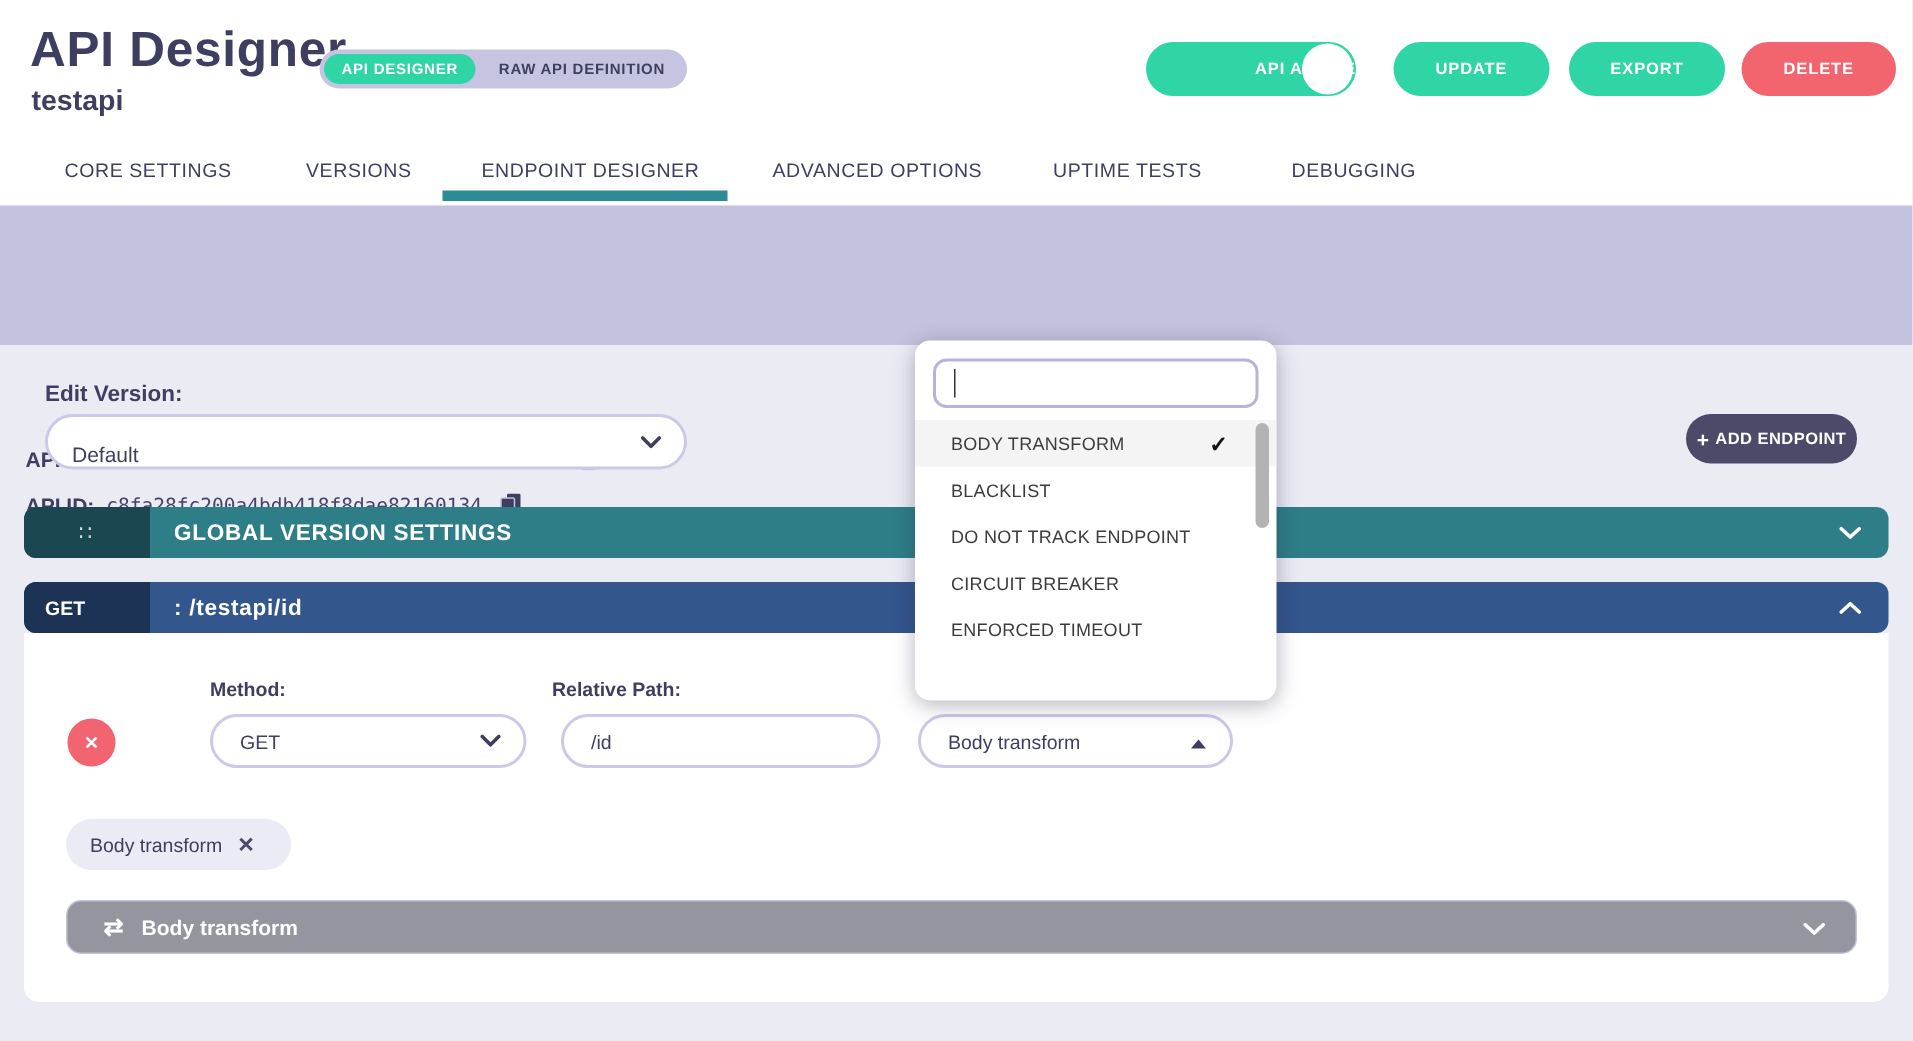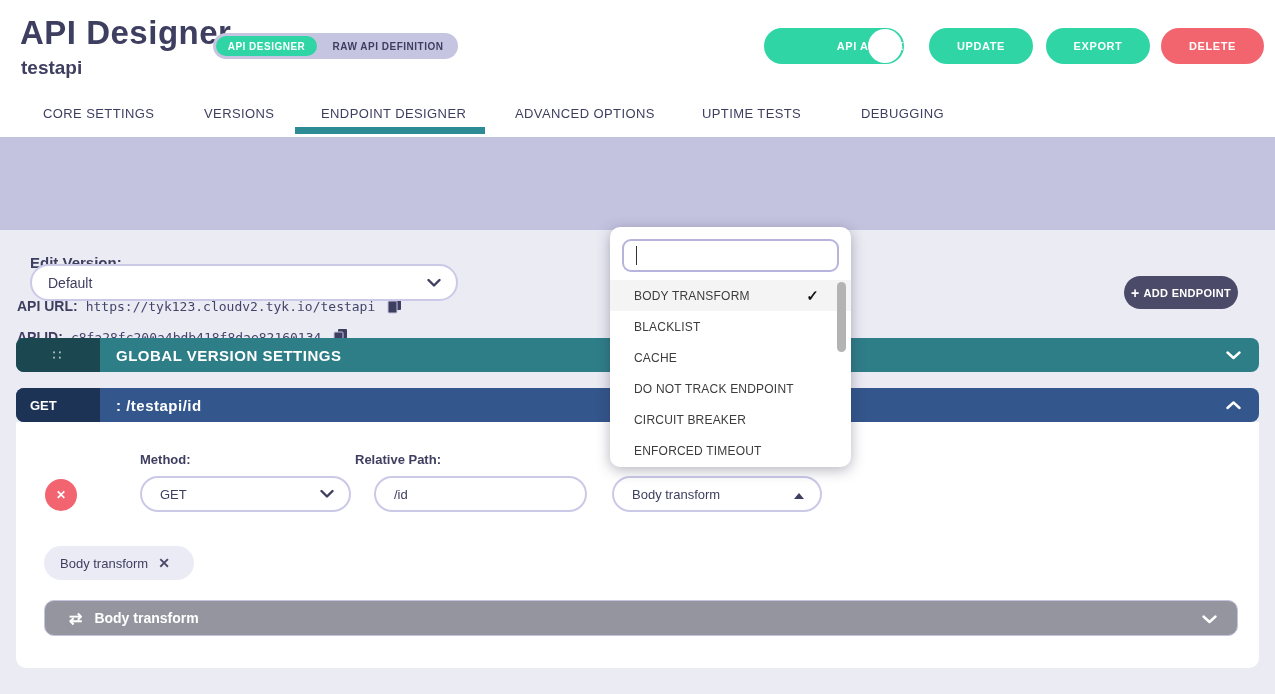--- a/index.html
+++ b/index.html
@@ -36,21 +36,21 @@
   .band-row.r1 { top:159px; }
   .band-row.r2 { top:190px; }
   .band-label { font-size:14px; font-weight:bold; color:#3e3e60; margin-right:8px; }
   .band-value { font-family:"DejaVu Sans Mono", monospace; font-size:13px; color:#44446a; margin-right:12px; }
   .copy-icon { width:15px; height:16px; cursor:pointer; }
 
   
   .ev-label { position:absolute; left:30px; top:254px; font-size:15px; font-weight:bold; color:#3e3e60; }
   .fake-select { position:absolute; background:#fff; border:2px solid #cbc9e8; border-radius:19px; display:flex;
                  align-items:center; font-size:14px; color:#3e3e60; cursor:pointer; }
-  .sel-version { left:30px; top:264px; width:428px; height:37px; padding-left:16px; }
+  .sel-version { left:30px; top:276px; width:428px; height:37px; padding-left:16px;align-items:flex-end; }
   .sel-chevron { position:absolute; right:15px; top:50%; transform:translateY(-50%); }
 
   .add-endpoint { position:absolute; left:1124px; top:276px; width:114px; height:33px; border-radius:17px; background:#4b4b69;
                   color:#fff; font-size:11px; font-weight:bold; letter-spacing:.3px; display:flex; align-items:center; justify-content:center; gap:4px; cursor:pointer; }
   .add-endpoint .plus { font-size:14px; font-weight:bold; }
 
   
   .bar { position:absolute; left:16px; width:1243px; height:34px; border-radius:8px; cursor:pointer; }
   .bar .seg-left { position:absolute; left:0; top:0; width:84px; height:34px; border-radius:8px 0 0 8px;
                    display:flex; align-items:center; color:#fff; }
@@ -62,21 +62,21 @@
   .bar-get { top:388px; background:#33568c; }
   .bar-get .seg-left { background:#1d3356; padding-left:14px; font-size:13px; font-weight:bold; }
 
   .endpoint-body { position:absolute; left:16px; top:422px; width:1243px; height:246px; background:#ffffff; border-radius:0 0 10px 10px; }
 
   
   .x-btn { position:absolute; left:45px; top:479px; width:32px; height:32px; border-radius:50%; background:#f2646f;
            color:#fff; font-size:12px; font-weight:bold; display:flex; align-items:center; justify-content:center; cursor:pointer; }
   .form-label { position:absolute; font-size:13px; font-weight:bold; color:#3e3e60; }
   .lbl-method { left:140px; top:452px; }
-  .lbl-relpath { left:355px; top:452px; }
+  .lbl-relpath { left:368px; top:452px; }
   .sel-method { left:140px; top:476px; width:211px; height:36px; padding-left:18px; font-size:13px; }
   .inp-relpath { position:absolute; left:374px; top:476px; width:213px; height:36px; background:#fff; border:2px solid #cbc9e8;
                  border-radius:19px; padding-left:18px; font-size:13px; color:#3e3e60; font-family:"Liberation Sans",sans-serif; outline:none; }
   .sel-plugins { left:612px; top:476px; width:210px; height:36px; padding-left:18px; font-size:13px; }
   .tri-up { position:absolute; right:16px; top:15px; width:0; height:0;
             border-left:5px solid transparent; border-right:5px solid transparent; border-bottom:6px solid #3e3e60; }
 
   .plugin-tag { position:absolute; left:44px; top:546px; width:150px; height:34px; border-radius:17px; background:#ebebf6;
                 display:flex; align-items:center; padding-left:16px; font-size:13px; color:#3e3e60; }
   .plugin-tag .tag-close { margin-left:10px; font-size:14px; font-weight:bold; color:#4b4b69; cursor:pointer; }
@@ -221,23 +221,20 @@
   <div class="dd-caret"></div>
   <div class="dd-list">
     <div class="dd-item checked">
       <span>BODY TRANSFORM</span>
       <span class="check">✓</span>
     </div>
     <div class="dd-item">
       <span>BLACKLIST</span>
     </div>
     <div class="dd-item">
-      <span>CACHE</span>
-    </div>
-    <div class="dd-item">
       <span>DO NOT TRACK ENDPOINT</span>
     </div>
     <div class="dd-item">
       <span>CIRCUIT BREAKER</span>
     </div>
     <div class="dd-item">
       <span>ENFORCED TIMEOUT</span>
     </div>
   </div>
   <div class="dd-scrollbar"></div>

